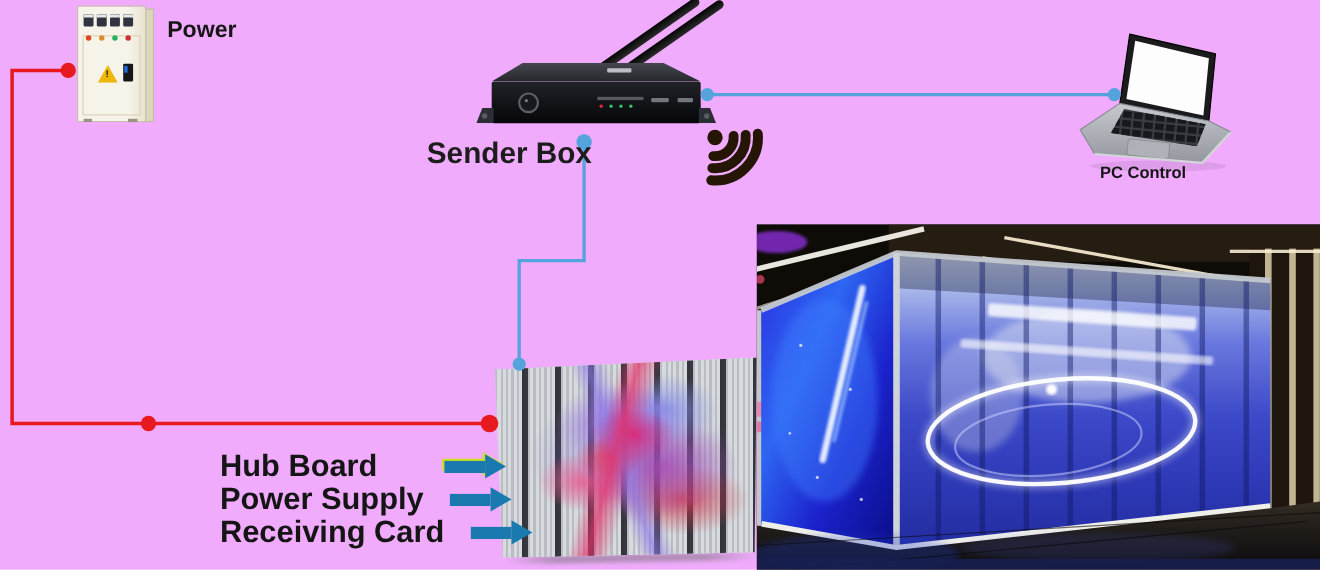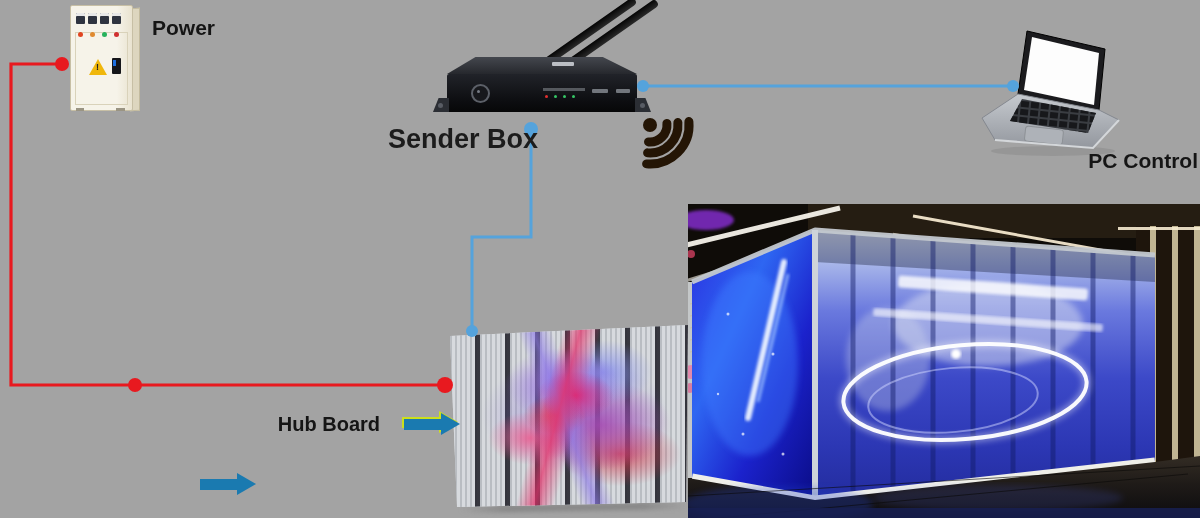--- a/index.html
+++ b/index.html
@@ -1,24 +1,24 @@
 <!DOCTYPE html>
 <html style="--power_line: #e8191f; --data_line: #55a3dc; --callout_arrow: #1a7ab0; --wifi: #241505;"><head>
 <meta charset="utf-8">
 <style>
   html,body{margin:0;padding:0;background:#fff;}
-  .canvas{position:relative;width:1200px;height:518px;background:#a3a3a3;overflow:hidden;
+  .canvas{position:relative;width:1200px;height:518px;background:#f0abfc;overflow:hidden;
           font-family:"Liberation Sans",sans-serif;color:#111;}
 
   
   .lbl{position:absolute;font-weight:bold;color:#151515;white-space:nowrap;z-index:6;}
   .lbl-power{left:152px;top:16px;font-size:21px;}
   .lbl-voltage{left:46px;top:111px;font-size:21px;letter-spacing:.5px;}
   .lbl-sender{left:388px;top:124px;font-size:27px;color:#1c1c1c;text-align:center;}
-  .lbl-pc{left:1028px;top:149px;width:170px;text-align:right;font-size:21px;}
+  .lbl-pc{left:1000px;top:149px;width:170px;text-align:left;font-size:15px;}
 
   
   .cabinet{position:absolute;left:70px;top:5px;width:70px;height:108px;z-index:4;}
   .cab-side{position:absolute;right:0;top:3px;width:9px;height:101px;background:#ddd6bf;
             border:1px solid #c3bb9f;border-left:none;transform:skewY(-2deg);}
   .cab-body{position:absolute;left:0;top:0;width:61px;height:104px;background:linear-gradient(90deg,#f6f3e9 75%,#e9e3d0);
             border:1px solid #c7bfa5;border-radius:2px;}
   .cab-door{position:absolute;left:4px;top:26px;width:51px;height:71px;border:1px solid #d9d2ba;}
   .meters{position:absolute;left:5px;top:7px;display:flex;gap:3px;}
   .meter{width:9px;height:11px;background:#2f3440;border-radius:1px;box-shadow:inset 0 3px 0 #e8e8e8;}
@@ -71,21 +71,21 @@
       radial-gradient(120px 75px at 52% 50%, rgba(122,92,212,.55), transparent 78%),
       repeating-linear-gradient(90deg, rgba(38,38,46,.9) 0 5px, rgba(38,38,46,0) 5px 30px),
       repeating-linear-gradient(90deg,#b9bdc2 0 2px,#d7dade 2px 5px);
     background-color:#cfd3d7;}
   .mesh-shadow{position:absolute;left:460px;top:504px;width:228px;height:7px;z-index:1;
     background:linear-gradient(90deg,transparent,rgba(110,110,110,.5) 20% 80%,transparent);
     filter:blur(2px);transform:rotate(-1deg);}
 
   
   .callout{position:absolute;left:200px;width:260px;height:24px;display:flex;align-items:center;z-index:6;}
-  .callout .txt{flex:1;text-align:right;font-weight:bold;font-size:20px;color:#151515;margin-right:24px;white-space:nowrap;}
+  .callout .txt{flex:1;font-weight:bold;font-size:28px;color:#151515;margin-right:24px;white-space:nowrap;}
   .arrow{position:relative;width:56px;height:22px;flex:0 0 auto;}
   .arrow .shaft{position:absolute;left:0;top:6px;width:37px;height:11px;background:var(--callout_arrow,#1a7ab0);}
   .arrow .head{position:absolute;left:37px;top:0;width:0;height:0;border-top:11px solid transparent;
                border-bottom:11px solid transparent;border-left:19px solid var(--callout_arrow,#1a7ab0);}
   .arrow.outlined{filter:drop-shadow(-2px -2px 0 #ccdf1c);}
 
   
   .photo{position:absolute;left:688px;top:204px;width:512px;height:314px;overflow:hidden;
          background:#0f0c08;z-index:1;}
 
@@ -175,21 +175,29 @@
   <div class="mesh"></div>
   <div class="mesh-shadow"></div>
 
   <div class="callout" style="top:412px;">
     <span class="txt">Hub Board</span>
     <span class="arrow outlined">
         <span class="shaft"></span>
         <span class="head"></span>
       </span>
   </div>
+  <div class="callout" style="top:442px;">
+    <span class="txt">Power Supply</span>
+    <span class="arrow">
+        <span class="shaft"></span>
+        <span class="head"></span>
+      </span>
+  </div>
   <div class="callout" style="top:472px;">
+    <span class="txt">Receiving Card</span>
     <span class="arrow">
         <span class="shaft"></span>
         <span class="head"></span>
       </span>
   </div>
 
   <div class="photo">
     <svg width="512" height="314" viewBox="0 0 512 314">
       <defs>
         <linearGradient id="gFront" x1="0" y1="0" x2="0" y2="1">

